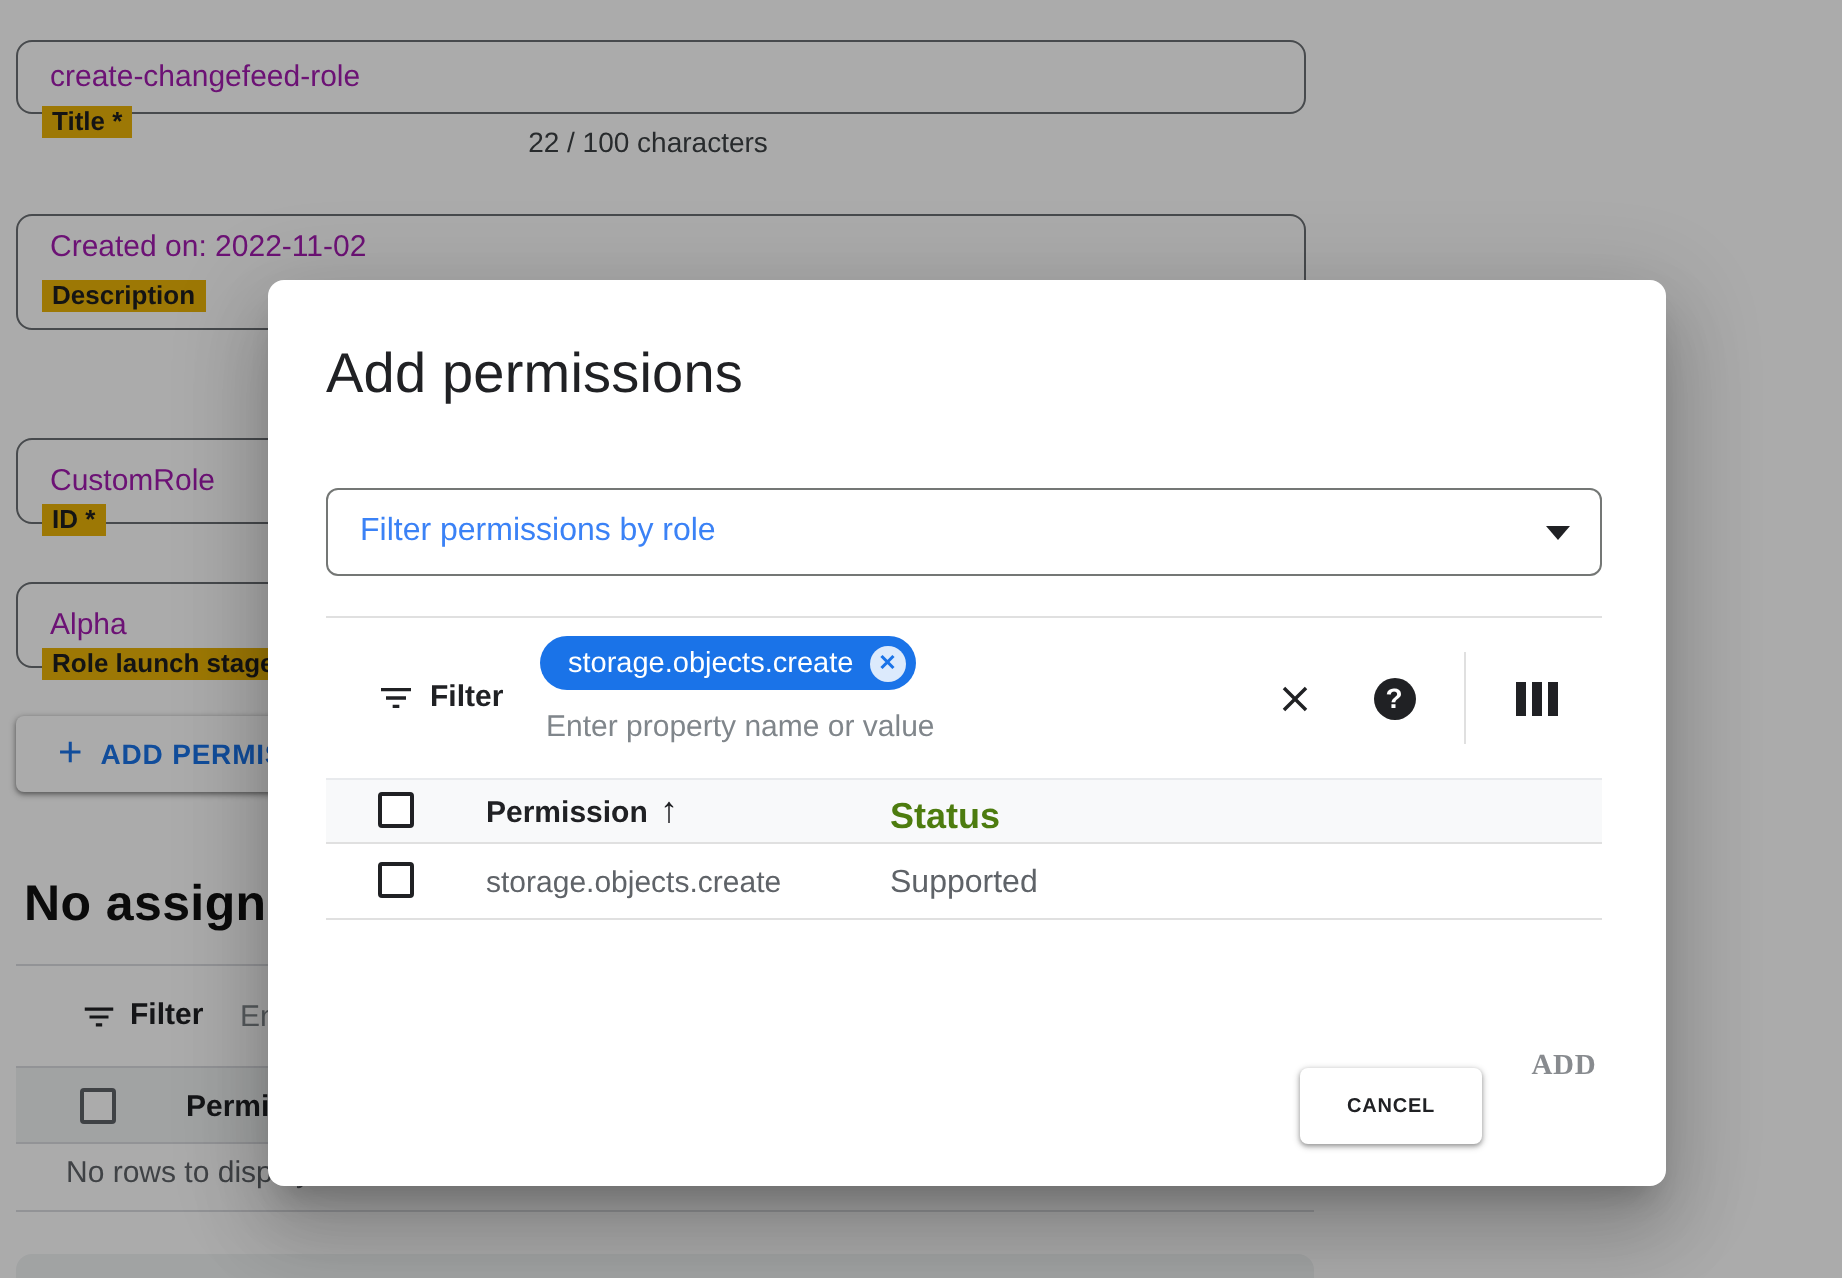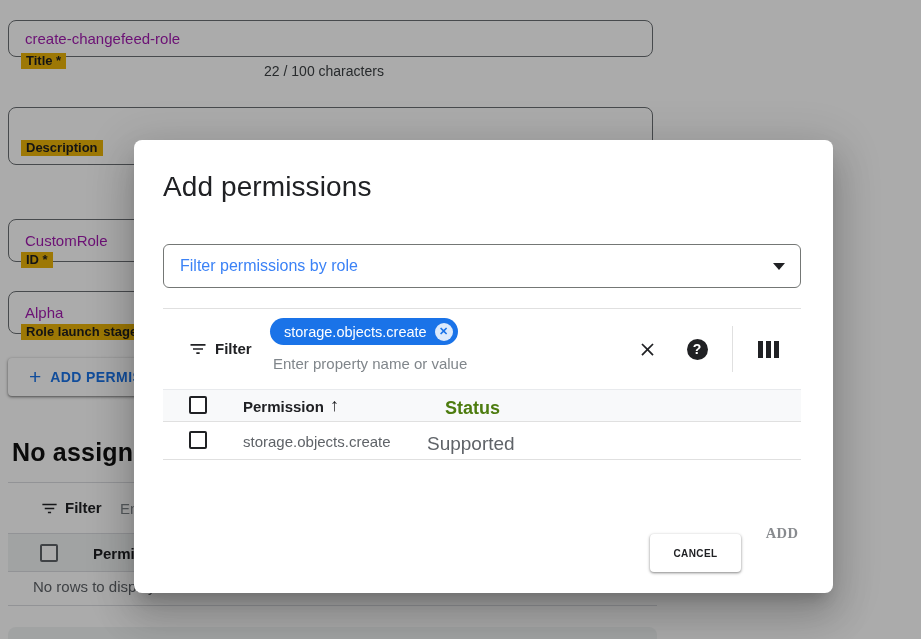--- a/index.html
+++ b/index.html
@@ -89,21 +89,21 @@
   .dlg-thead { position:absolute; left:29px; top:249px; width:638px; height:33px;
         background:#f8f9fa; border-top:1px solid #e8eaed; border-bottom:1px solid #e0e0e0; }
   .dlg-thead .cb { position:absolute; left:26px; top:6px; }
   .dlg-thead .th-perm { position:absolute; left:80px; top:8px; font-size:15px; font-weight:700; color:#202124; }
   .sort-arrow { position:absolute; left:167px; top:5px; font-size:18px; font-weight:700; color:#202124; cursor:pointer; }
   .dlg-thead .th-status { position:absolute; left:282px; top:8px; font-size:18px; font-weight:700; color:#4d7c0f; }
   .dlg-row { position:absolute; left:29px; top:282px; width:638px; height:38px;
         border-bottom:1px solid #e0e0e0; background:#fff; }
   .dlg-row .cb { position:absolute; left:26px; top:9px; }
   .dlg-row .td-perm { position:absolute; left:80px; top:11px; font-size:15px; color:#5f6368; }
-  .dlg-row .td-status { position:absolute; left:264px; top:11px; font-size:19px; color:#5f6368; }
+  .dlg-row .td-status { position:absolute; left:282px; top:11px; font-size:16px; color:#5f6368; }
 
   .cancel-btn { position:absolute; left:516px; top:394px; width:91px; height:38px; background:#fff;
         border:none; border-radius:4px; cursor:pointer;
         box-shadow:0 1px 2px rgba(0,0,0,.3), 0 1px 3px 1px rgba(0,0,0,.15);
         font-size:10px; font-weight:600; letter-spacing:.4px; color:#202124;
         font-family:"Liberation Sans",sans-serif; }
   .add-btn { position:absolute; left:620px; top:374px; width:56px; height:38px; background:none;
         border:none; font-size:14.5px; font-weight:600; letter-spacing:.4px; color:#888b8f;
         font-family:Liberation Serif, serif; cursor:default; }
 </style>
@@ -115,20 +115,21 @@
   <div class="bg-form">
 
     <div class="mat-field f-title">
       <span class="mat-label">Title *</span>
       <span class="mat-value">create-changefeed-role</span>
     </div>
     <div class="char-counter">22 / 100 characters</div>
 
     <div class="mat-field f-desc">
       <span class="mat-label">Description</span>
+      <span class="mat-value">Created on: 2022-11-02</span>
     </div>
 
     <div class="mat-field f-id">
       <span class="mat-label">ID *</span>
       <span class="mat-value">CustomRole</span>
     </div>
 
     <div class="mat-field f-stage">
       <span class="mat-label">Role launch stage</span>
       <span class="mat-value">Alpha</span>

